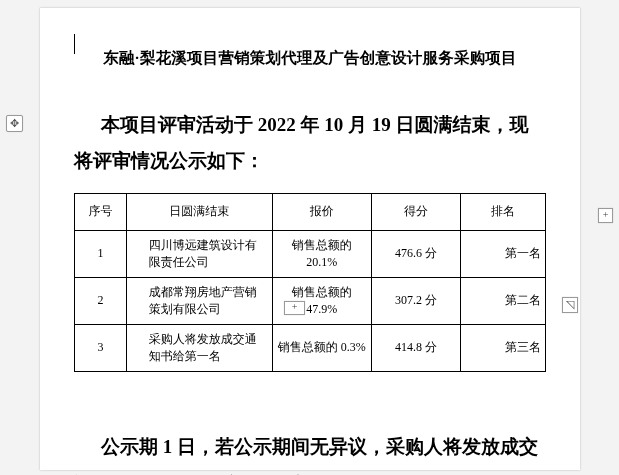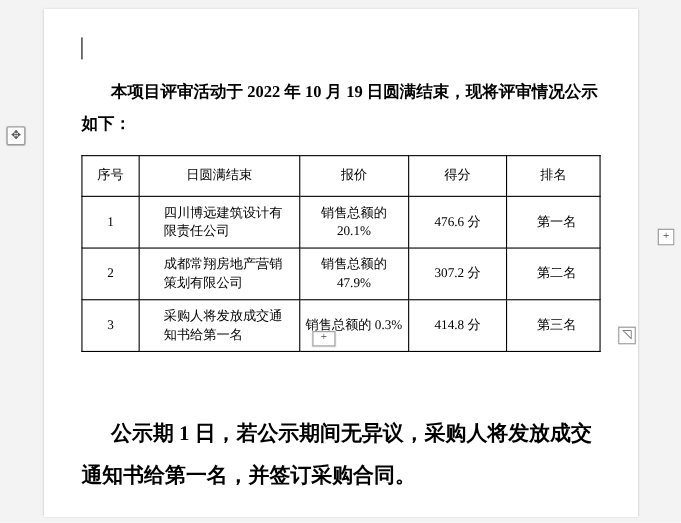--- a/index.html
+++ b/index.html
@@ -35,21 +35,21 @@
     font-size: 15.5px;
     font-weight: bold;
     text-align: center;
     letter-spacing: 0.2px;
     color: #000;
     margin-top: 16px;
     margin-bottom: 0;
     white-space: nowrap;
   }
   .para {
-    font-size: 15px;
+    font-size: 19px;
     font-weight: bold;
     color: #000;
     line-height: 1.9;
     margin-top: 38px;
     text-indent: 27px;
   }
   table.result-table {
     width: 100%;
     border-collapse: collapse;
     margin-top: 14px;
@@ -66,21 +66,21 @@
     line-height: 1.45;
   }
   table.result-table th {
     height: 26px;
   }
   table.result-table td.company {
     text-align: left;
     padding-left: 22px;
   }
   table.result-table td.rank-name {
-    text-align: center;
+    text-align: right;
     padding-left: 10px;
   }
   table.result-table tr.body-row td {
     height: 36px;
   }
   .col-no    { width: 11%; }
   .col-name  { width: 31%; }
   .col-price { width: 21%; }
   .col-score { width: 19%; }
   .col-rank  { width: 18%; }
@@ -146,20 +146,21 @@
     height: 20px;
     background: #000;
   }
 </style>
 </head>
 <body>
 
 <div class="page">
   <div class="page-inner">
 
+    <div class="doc-title">东融·梨花溪项目营销策划代理及广告创意设计服务采购项目</div>
 
     <div class="para">本项目评审活动于 2022 年 10 月 19 日圆满结束，现将评审情况公示如下：</div>
 
     <table class="result-table">
       <colgroup>
         <col class="col-no">
         <col class="col-name">
         <col class="col-price">
         <col class="col-score">
         <col class="col-rank">

